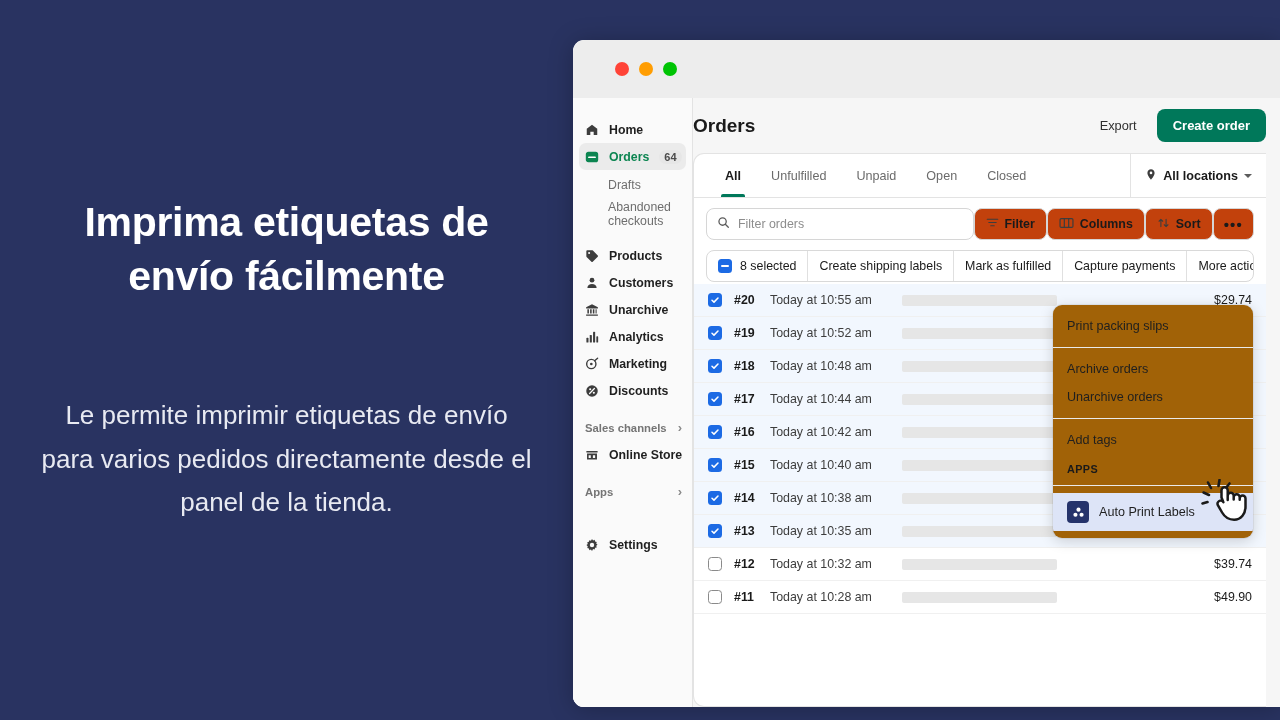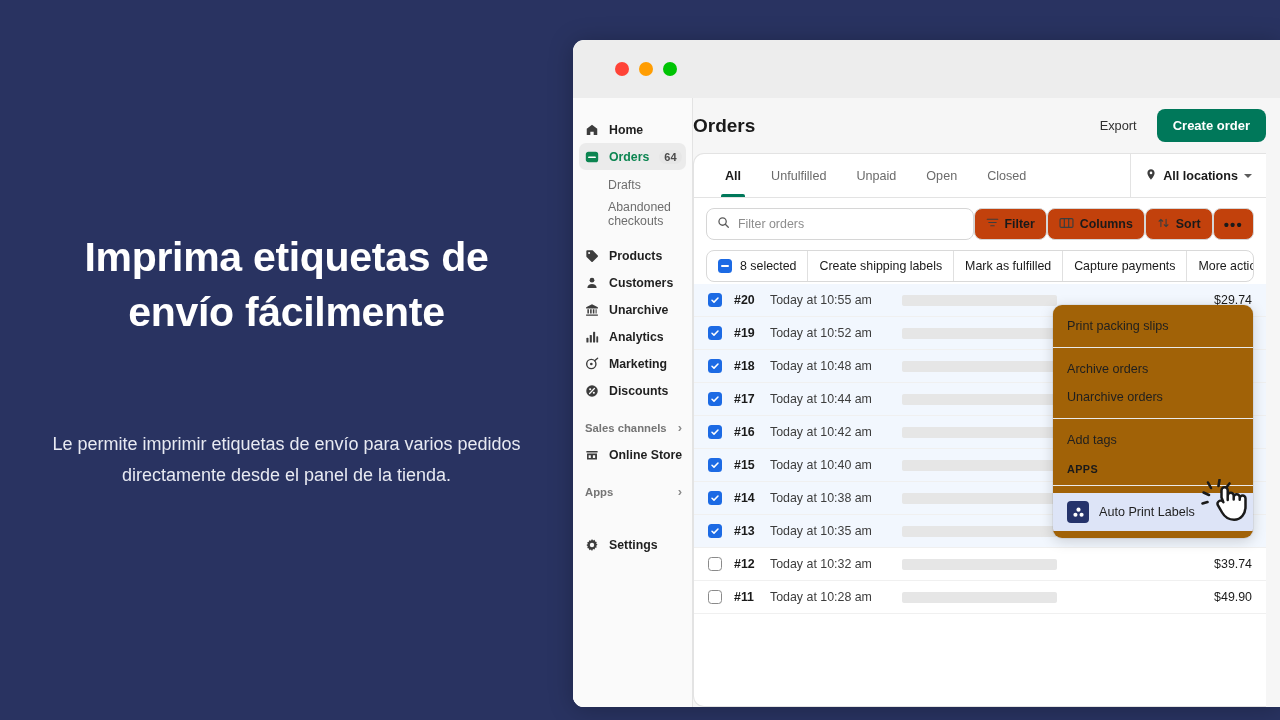--- a/index.html
+++ b/index.html
@@ -22,21 +22,21 @@
     color: #ffffff;
     font-size: 41px;
     font-weight: 700;
     line-height: 1.33;
     text-align: center;
     letter-spacing: -0.3px;
     max-width: 530px;
   }
   #promo-sub {
     color: #e8eaf2;
-    font-size: 18px;
+    font-size: 26px;
     font-weight: 400;
     line-height: 1.68;
     text-align: center;
     margin-top: 42px;
     max-width: 500px;
   }
 
   
   #window {
     position: absolute; left: 573px; top: 40px;

